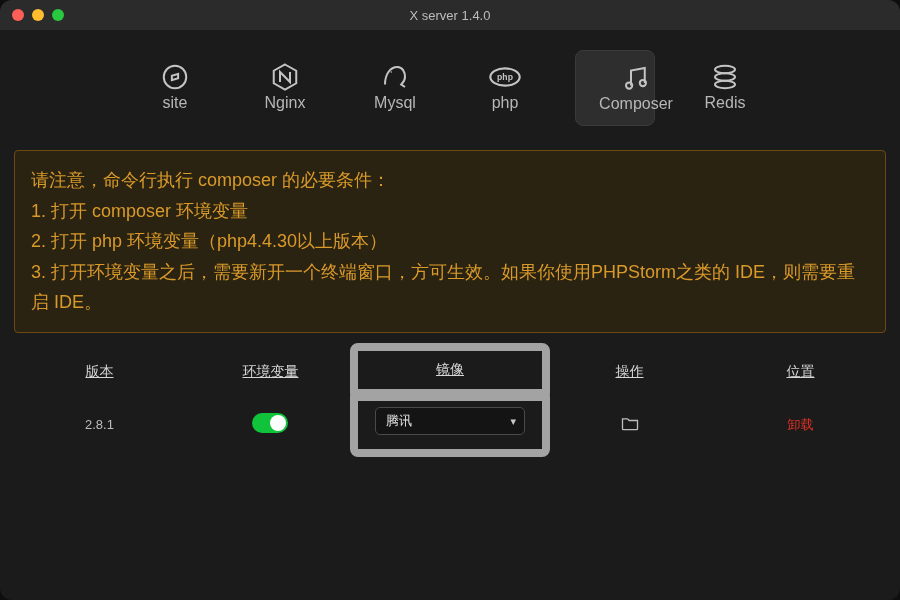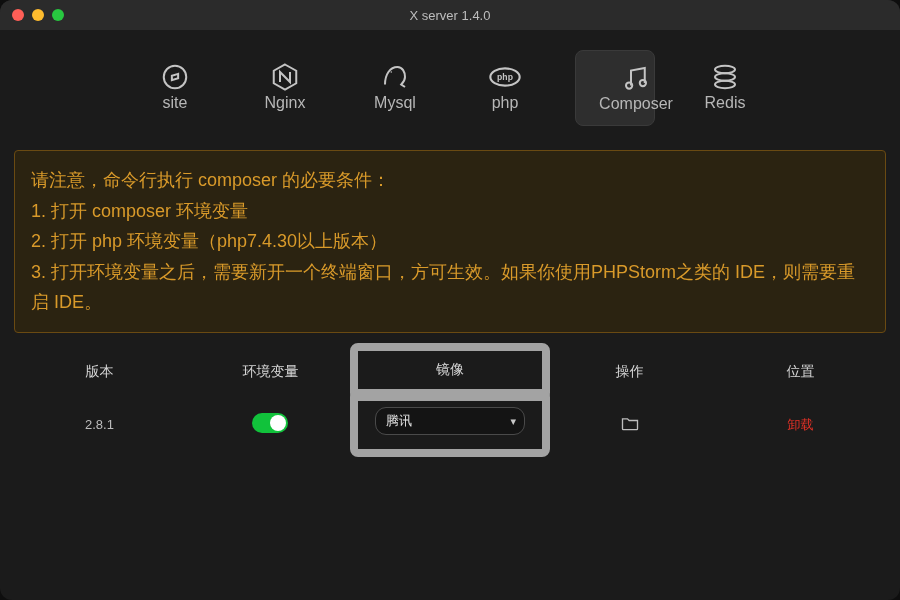--- a/index.html
+++ b/index.html
@@ -69,40 +69,41 @@
   .thead, .trow {
     display: grid;
     grid-template-columns: 1fr 1fr 1.1fr 1fr 1fr;
     align-items: center;
     text-align: center;
   }
   .thead {
     color: #d6d6d6;
     font-size: 14px;
     padding: 10px 0;
+    text-decoration: underline;
   }
   .trow {
     padding: 10px 0 14px;
     color: #bdbdbd;
   }
   .trow .version { color: #bdbdbd; }
   
   .toggle {
     width: 36px; height: 20px; border-radius: 12px;
     background: #11c23b; position: relative; display: inline-block;
     cursor: pointer;
   }
   .toggle::after {
     content: ""; position: absolute; right: 2px; top: 2px;
     width: 16px; height: 16px; border-radius: 50%; background: #fff;
   }
   
   .select-wrap {
     display: inline-block; position: relative;
-    border: 1px solid #4a4a4a; border-radius: 11px;
+    border: 1px solid #4a4a4a; border-radius: 5px;
     background: #141414;
     width: 150px; height: 28px;
   }
   .select-wrap select {
     appearance: none; -webkit-appearance: none;
     width: 100%; height: 100%;
     background: transparent; border: none; outline: none;
     color: #e6e6e6; font-size: 13px;
     padding: 0 24px 0 10px; text-align: left;
   }
@@ -197,21 +198,21 @@
           </svg>
       </span>
       <span class="label">Redis</span>
     </div>
 
   </div>
 
   <div class="notice">
     <div>请注意，命令行执行 composer 的必要条件：</div>
     <div>1. 打开 composer 环境变量</div>
-    <div>2. 打开 php 环境变量（php7.4.30以上版本）</div>
+    <div>2. 打开 php 环境变量（php4.4.30以上版本）</div>
     <div>3. 打开环境变量之后，需要新开一个终端窗口，方可生效。如果你使用PHPStorm之类的 IDE，则需要重启 IDE。</div>
   </div>
 
   <div class="table">
 
     <div class="thead">
       <div>版本</div>
       <div>环境变量</div>
       <div class="highlight-cell">
         <div>镜像</div>

